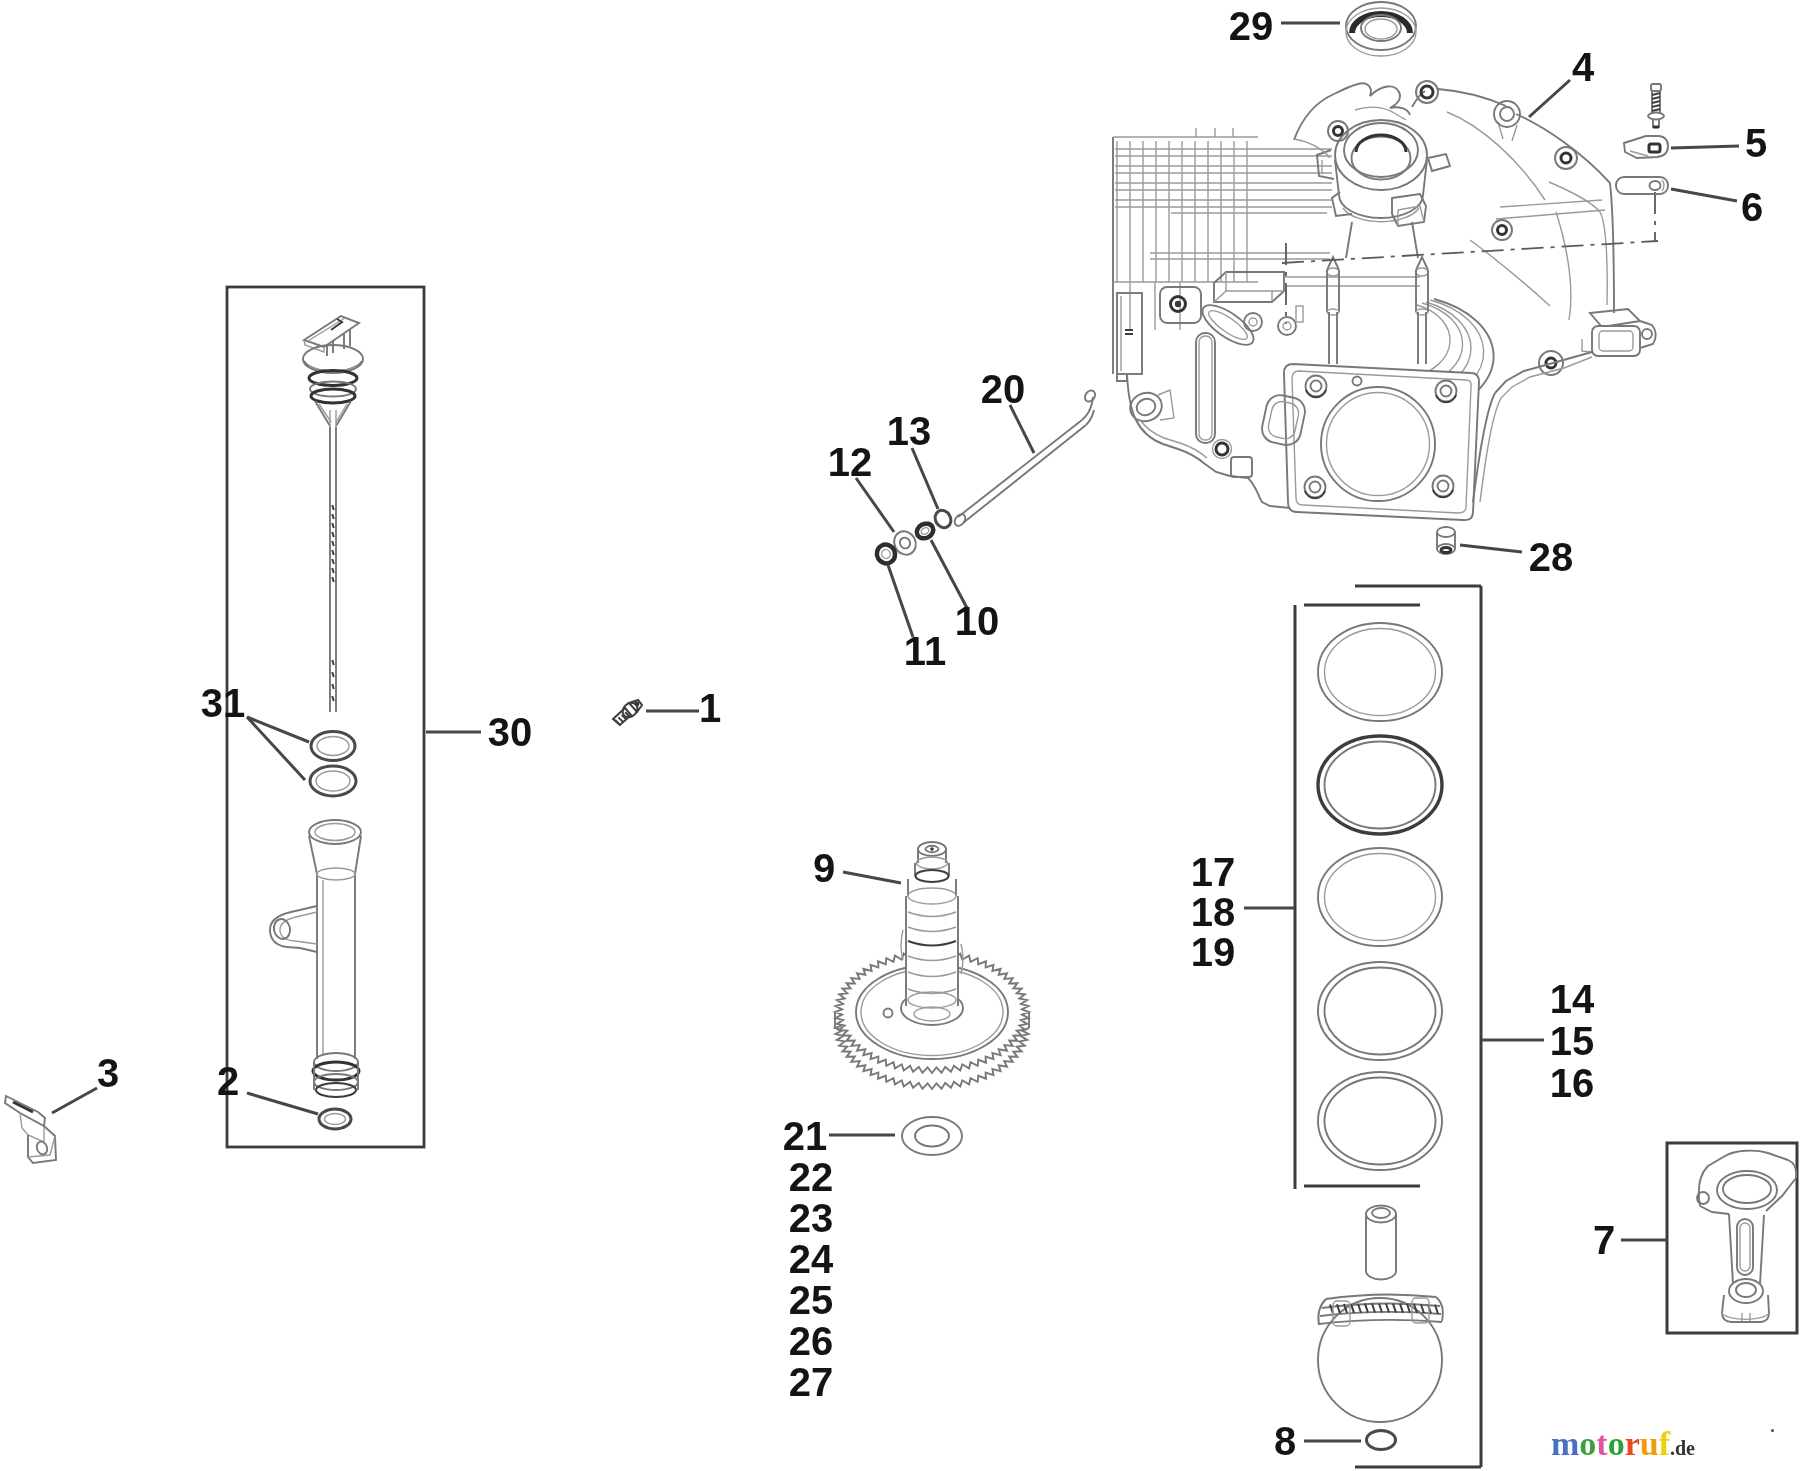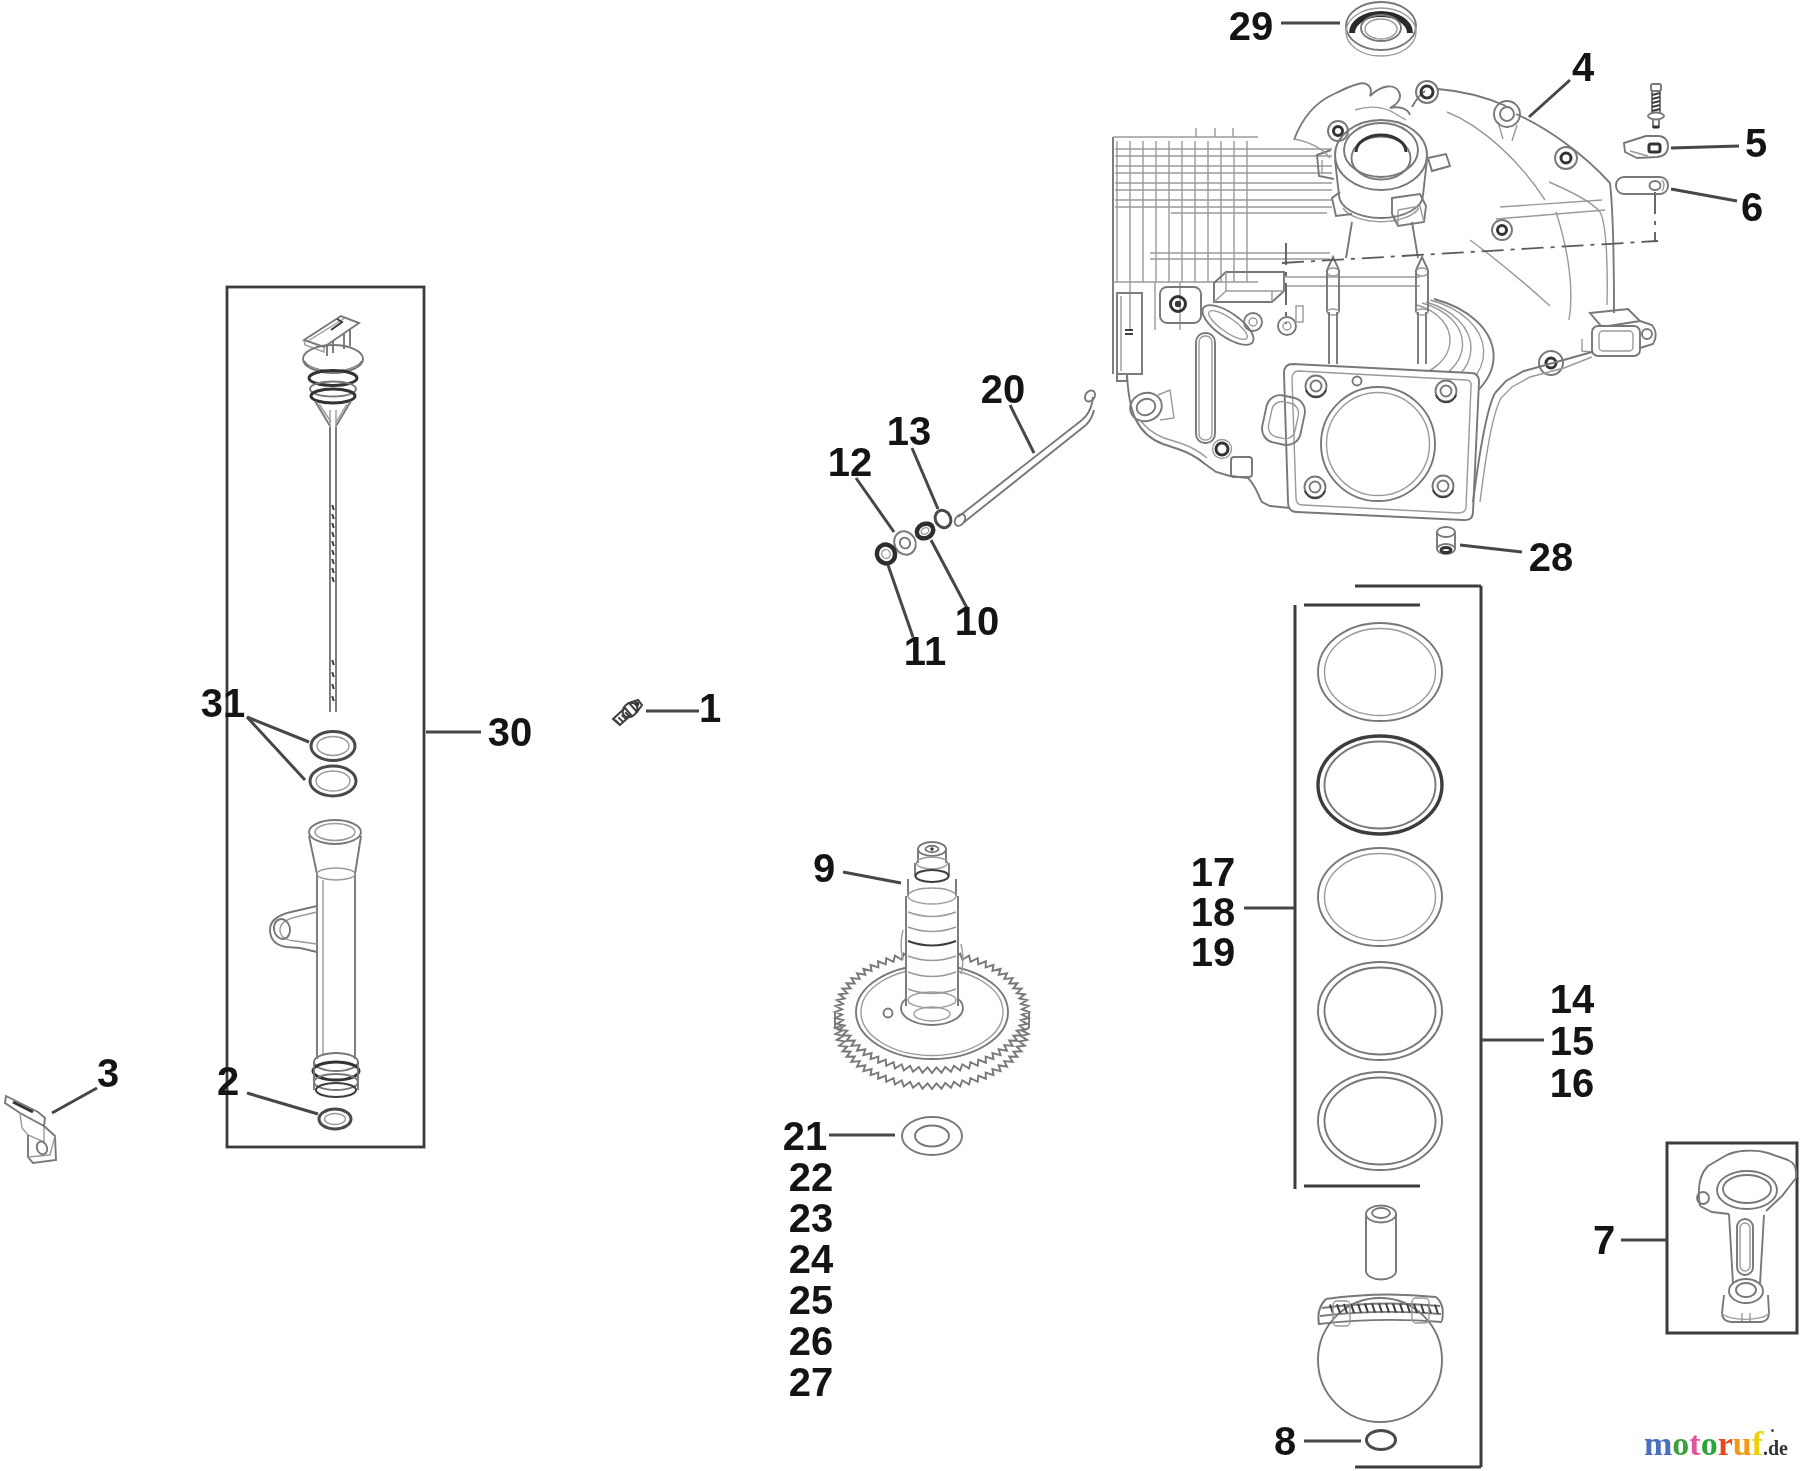--- a/index.html
+++ b/index.html
@@ -11,21 +11,21 @@
 .dk2{fill:none;stroke:#3d3d3d;stroke-width:2}
 .dk3{fill:none;stroke:#333333;stroke-width:3}
 .dk4{fill:none;stroke:#2e2e2e;stroke-width:4.5}
 .dk5{fill:none;stroke:#2a2a2a;stroke-width:6}
 .dkf{fill:#3a3a3a;stroke:none}
 .ldr{fill:none;stroke:#474747;stroke-width:3;stroke-linecap:butt}
 .box{fill:none;stroke:#3c3c3c;stroke-width:2.8}
 .box2{fill:none;stroke:#3c3c3c;stroke-width:3}
 .cl{fill:none;stroke:#5a5a5a;stroke-width:1.8;stroke-dasharray:22 7 4 7}
 .lbl{font-family:"Liberation Sans",sans-serif;font-weight:bold;font-size:40px;fill:#141414;text-anchor:middle}
-.logo{position:absolute;font-family:"Liberation Serif",serif;font-weight:bold;left:1644px;top:1427px;font-size:34px;line-height:1;letter-spacing:0px}
+.logo{position:absolute;font-family:"Liberation Serif",serif;font-weight:bold;left:1551px;top:1427px;font-size:34px;line-height:1;letter-spacing:0px}
 .logo span{display:inline}
 .de{font-size:20px;color:#333;font-weight:bold}
 </style></head><body>
 <svg width="1800" height="1471" viewBox="0 0 1800 1471">
     <rect x="227" y="287" width="197" height="860" rx="0" class="box"></rect>
 <path d="M304,340 L341,316 L359,323 L324,347 Z" class="ln2"></path>
 <path d="M308,341 L345,318" class="ln"></path>
 <path d="M324,347 L324,352 L305,345 L304,340" class="ln"></path>
 <path d="M331,330 L342,322 L337,319" class="dk2"></path>
 <path d="M327,345 L327,356 M333,341 L333,353" class="ln2"></path>

